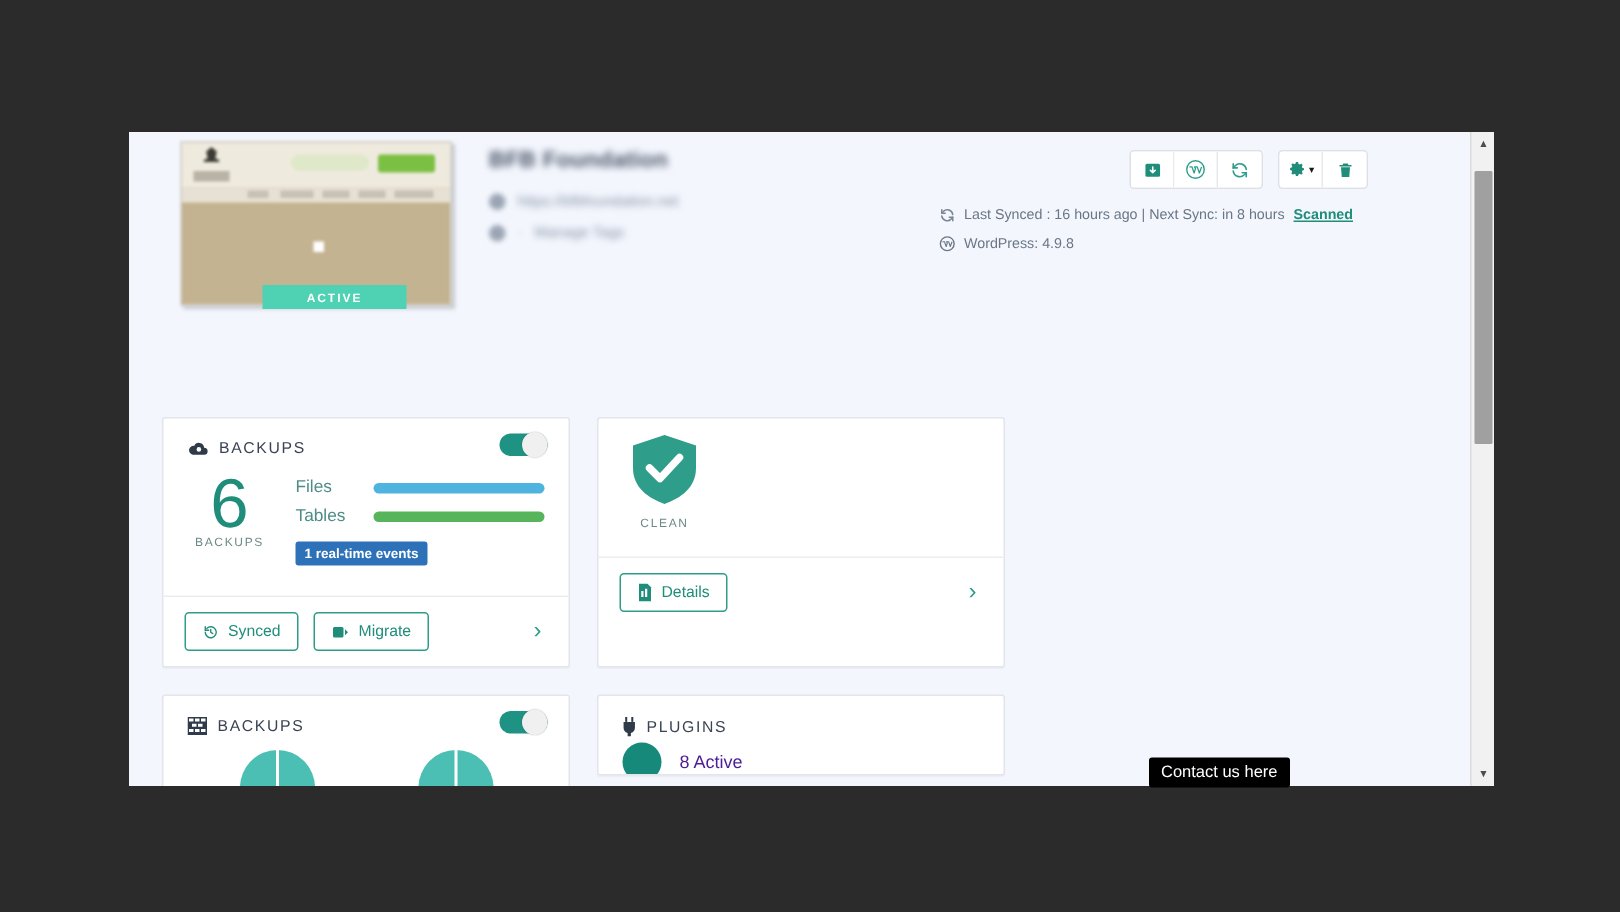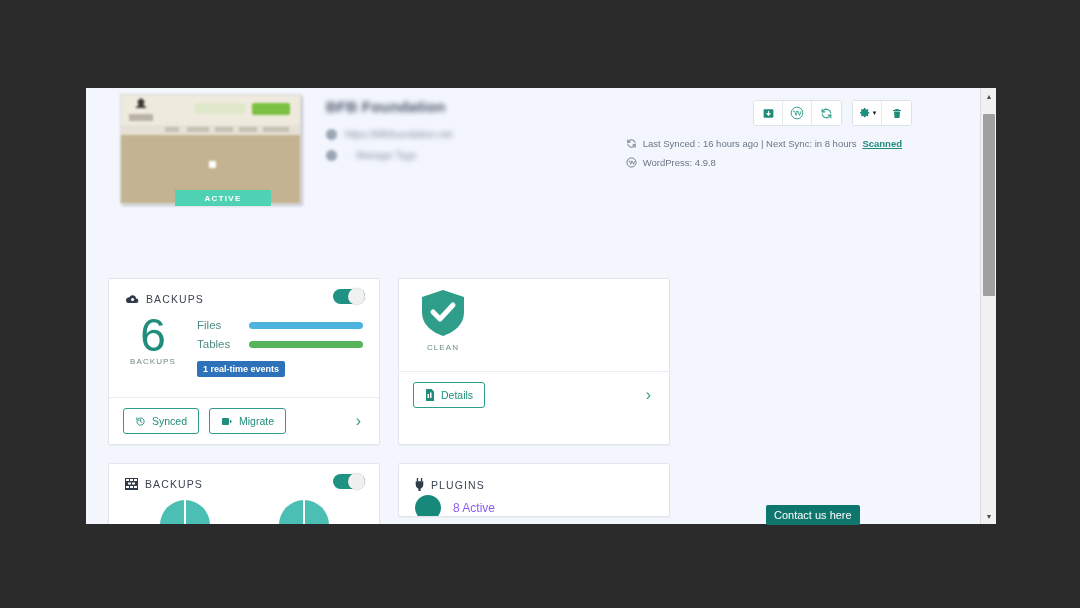--- a/index.html
+++ b/index.html
@@ -238,26 +238,26 @@
   }
   .pie::after {
     content: ""; position: absolute; left: 50%; top: 0;
     width: 2px; height: 50%; background: #fff; transform: translateX(-50%);
   }
 
   
   .card.partial { height: 54px; overflow: hidden; }
   .partial-body { padding: 4px 16px 0 16px; display: flex; align-items: center; gap: 12px; }
   .pcircle { width: 26px; height: 26px; border-radius: 50%; background: #17897a; }
-  .ptxt { font-size: 12px; color: #8b5cf6; }
+  .ptxt { font-size: 12px; color: #4c1d95; }
 
   
   #tooltip {
     position: absolute; left: 766px; top: 505px;
-    background: #0f766e; color: #fff;
+    background: #000000; color: #fff;
     font-size: 11px; padding: 4px 8px; border-radius: 2px;
     z-index: 50; white-space: nowrap;
   }
 </style>
 </head>
 <body>
 
 <div id="stage">
 
   <div id="viewport">

